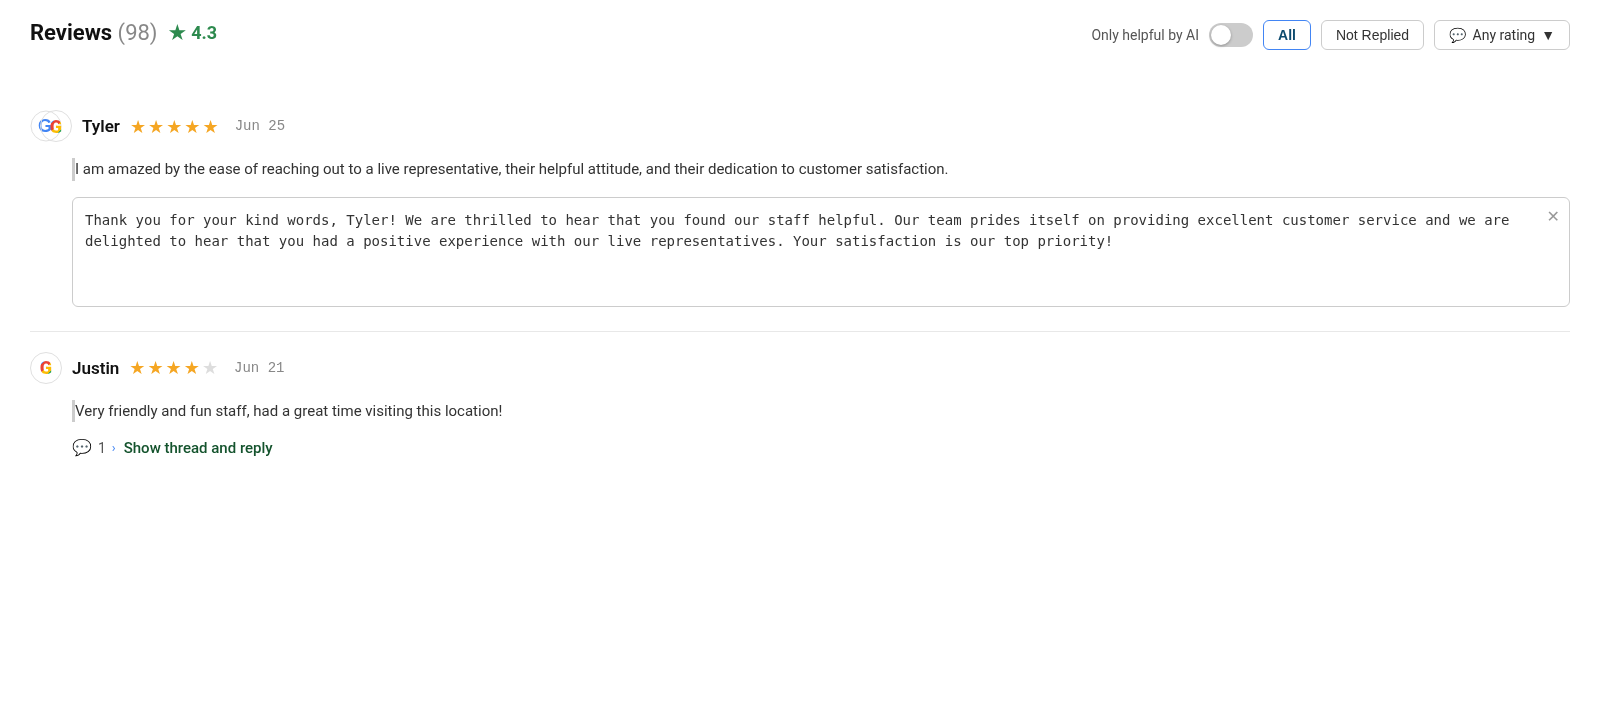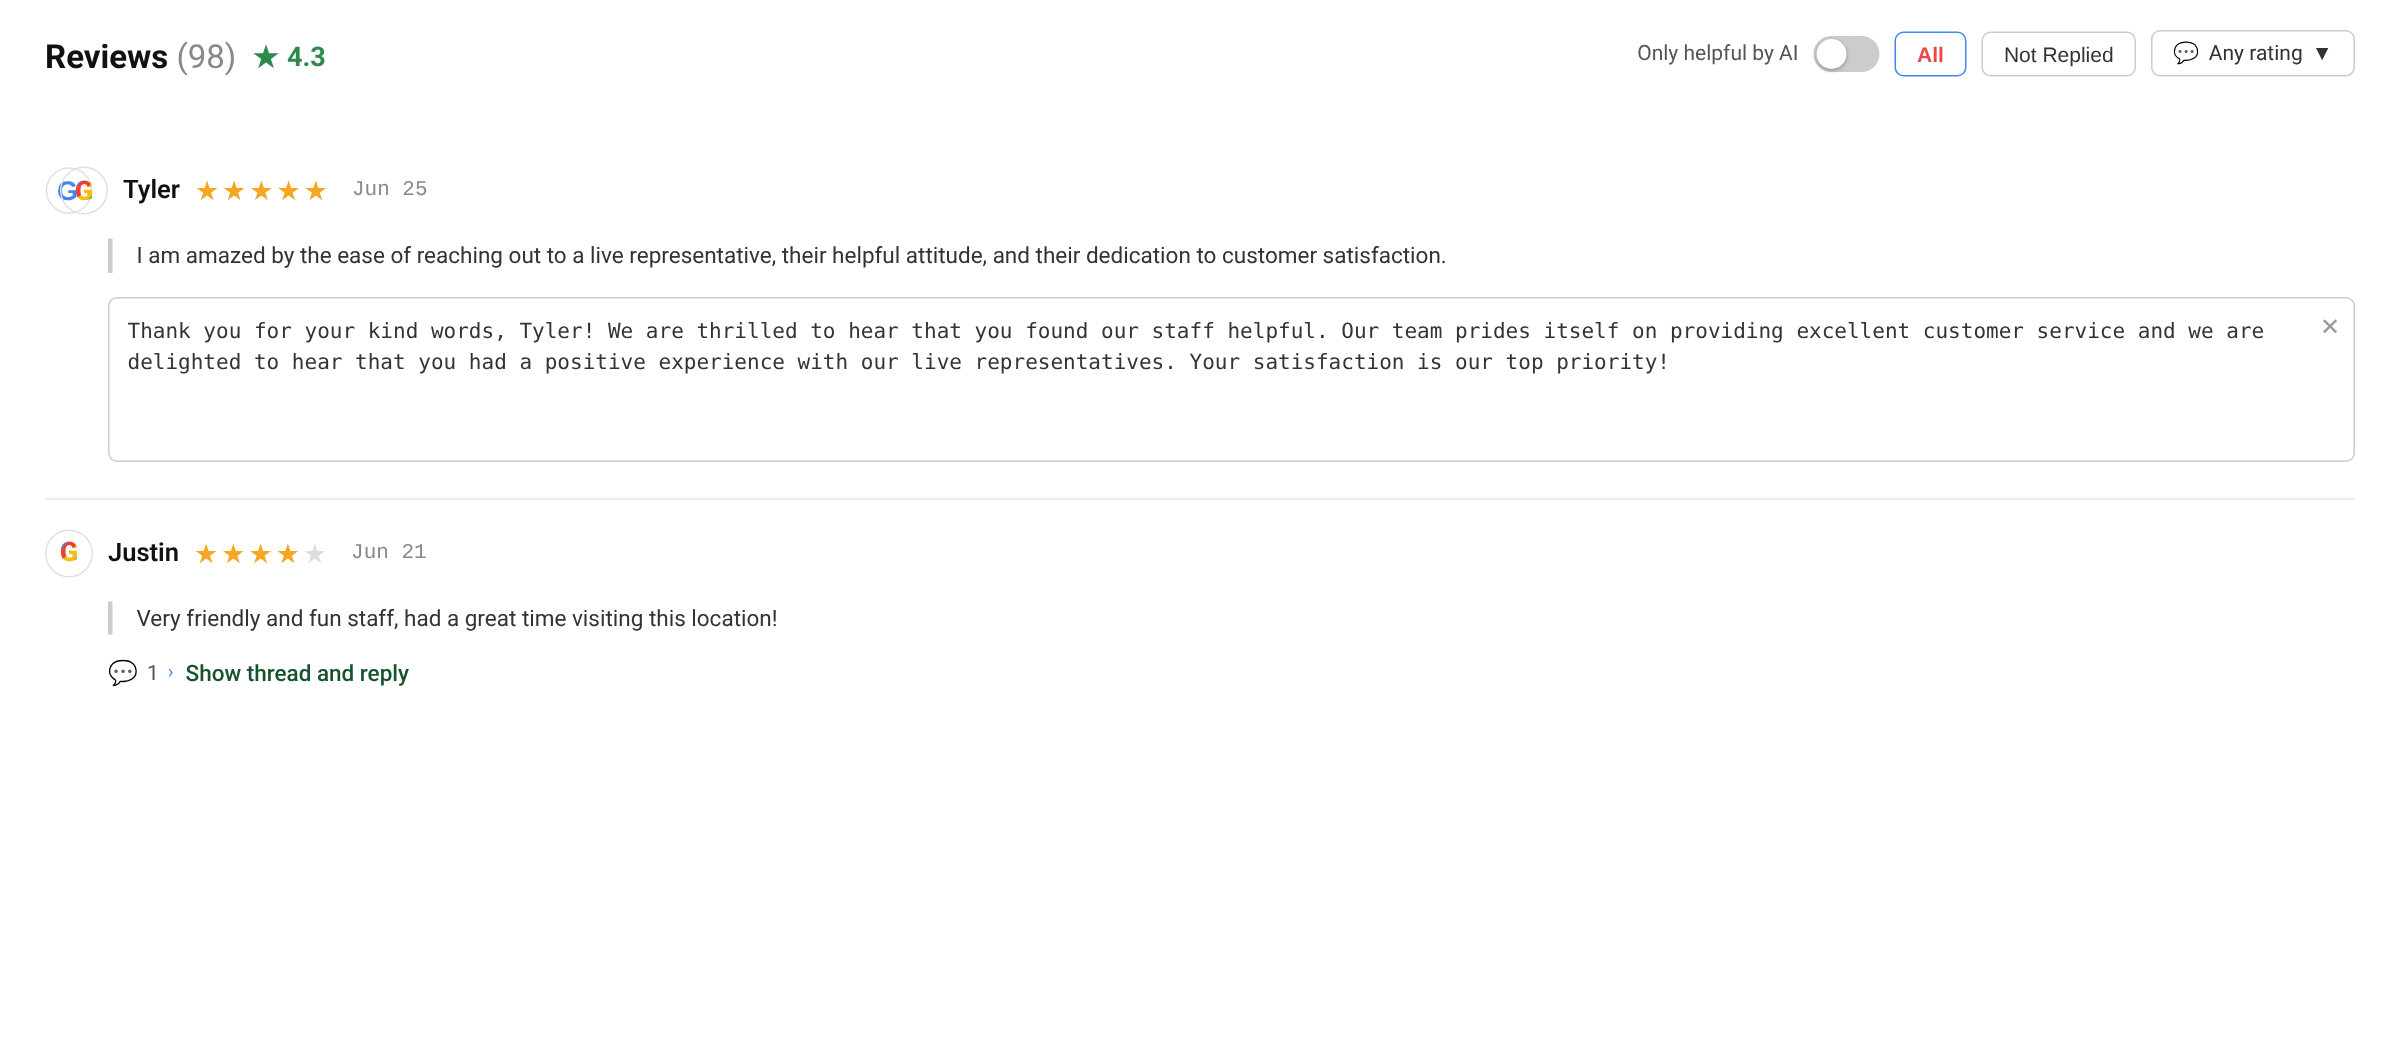--- a/index.html
+++ b/index.html
@@ -11,21 +11,21 @@
       min-height: 701px;
     }
 
     .page-container {
       padding: 20px 30px;
     }
 
     
     .header {
       display: flex;
-      align-items: flex-end;
+      align-items: flex-start;
       justify-content: space-between;
       margin-bottom: 24px;
       padding-bottom: 16px;
     }
 
     .header-left {
       display: flex;
       align-items: center;
       gap: 10px;
     }
@@ -98,21 +98,21 @@
       background: #fff;
       padding: 6px 14px;
       border-radius: 6px;
       font-size: 14px;
       cursor: pointer;
       color: #333;
     }
 
     .filter-btn.active {
       border-color: #4285F4;
-      color: #ef4444;
+      color: #0c4a6e;
       font-weight: 600;
     }
 
     .rating-dropdown {
       display: flex;
       align-items: center;
       gap: 6px;
       border: 1.5px solid #ccc;
       background: #fff;
       padding: 6px 14px;
@@ -171,21 +171,20 @@
       font-family: Liberation Mono, monospace;
     }
 
     
     .review-body {
       margin-left: 42px;
     }
 
     .review-text-block {
       border-left: 3px solid #ccc;
-      padding-left: 16px;
       margin-bottom: 16px;
     }
 
     .review-text {
       font-size: 15px;
       color: #333;
       line-height: 1.5;
     }
 
     

